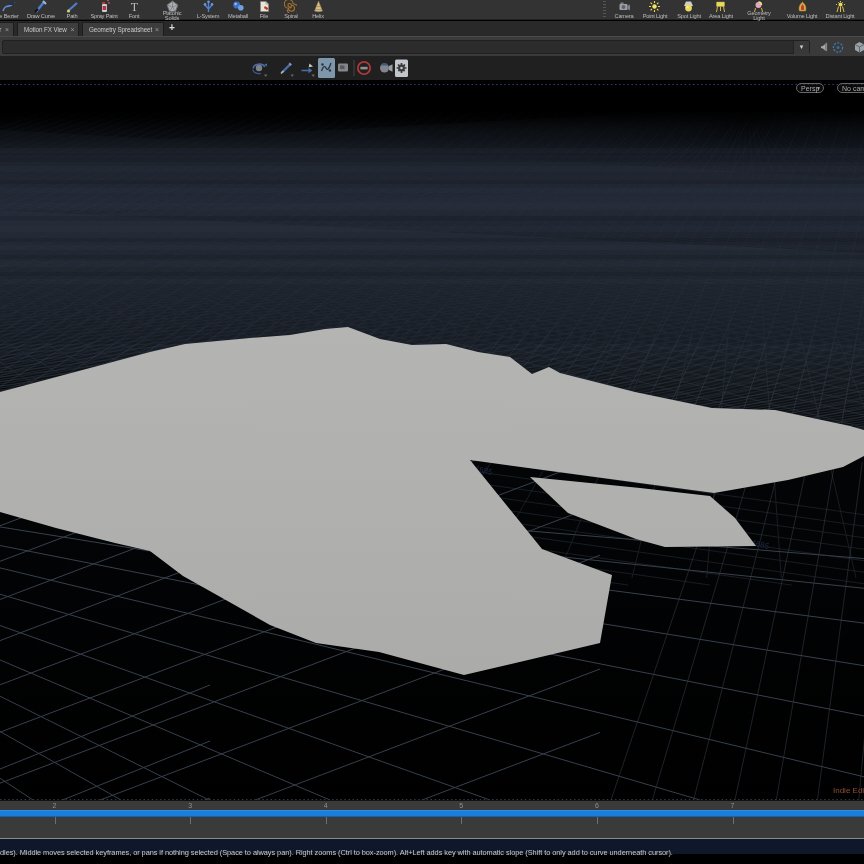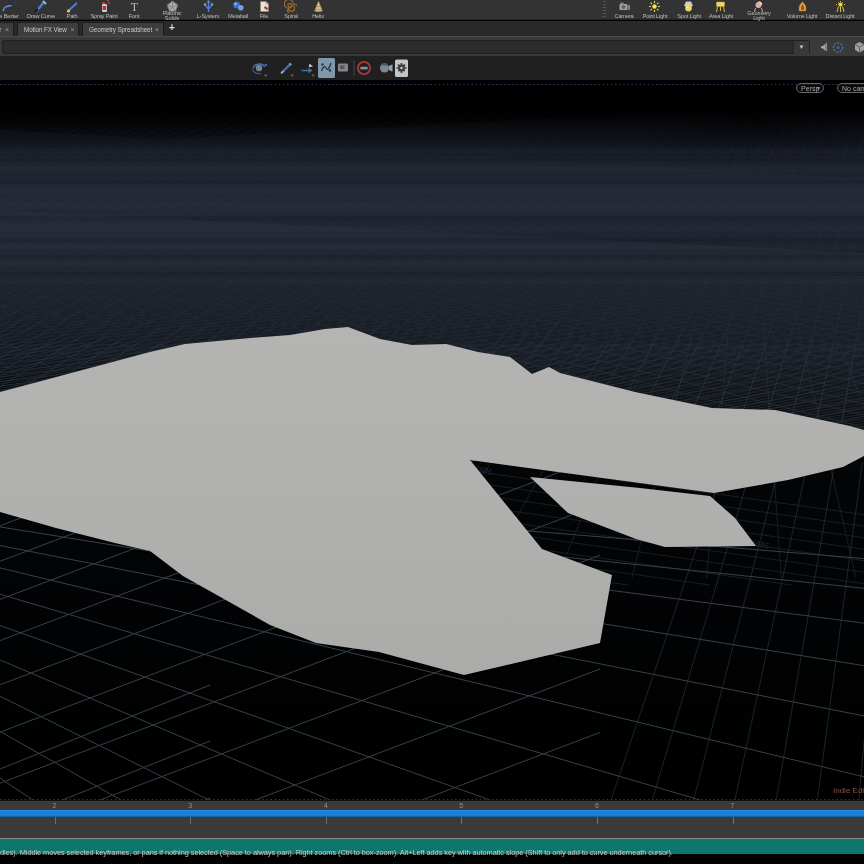--- a/index.html
+++ b/index.html
@@ -25,21 +25,21 @@
 .pill { position:absolute; height:10px; white-space:nowrap; border:1px solid #686868; border-radius:6px; background:rgba(22,22,22,.5);
   color:#aaa; font-size:7px; line-height:9.5px; padding:0 4px; }
 #indie { position:absolute; left:833px; top:706px; color:#8f4f3a; font-size:8px; white-space:nowrap; }
 
 #ruler { position:absolute; left:0; top:800px; width:864px; height:10px; background:#3a3a3a; border-top:1px solid #111; }
 .rnum { position:absolute; top:1px; width:20px; text-align:center; font-size:7px; color:#909090; }
 #bluebar { position:absolute; left:0; top:810px; width:864px; height:7px; background:#1b7edb; border-top:1px solid #2e8ce2; border-bottom:1px solid #1262ae; }
 #tlbot { position:absolute; left:0; top:817px; width:864px; height:21px; background:#3a3a3a; }
 .tick { position:absolute; top:0px; width:1px; height:7px; background:#6f6f6f; }
 #sepline { position:absolute; left:0; top:838px; width:864px; height:1px; background:#8a8a8a; }
-#status { position:absolute; left:0; top:839px; width:864px; height:15px; background:#0f766e; }
+#status { position:absolute; left:0; top:839px; width:864px; height:15px; background:#0f172a; }
 #status div { position:absolute; left:0px; top:9px; font-size:7.4px; color:#cbcbcb; white-space:nowrap; letter-spacing:-0.06px; }
 </style></head><body>
 <div id="root">
   <div id="shelf">
       <svg style="position:absolute;left:2px;top:0px" width="13" height="13" viewBox="0 0 13 13">
         <path d="M1 11 C4 2 8 10 12 2" stroke="#5d8fd6" stroke-width="1.6" fill="none"></path>
         <rect x="8" y="1" width="4" height="4" fill="#23324a"></rect>
       </svg>
       <div class="slbl" style="left:-21px;top:12.5px;width:60px">e Bezier</div>
       <svg style="position:absolute;left:34px;top:0px" width="13" height="13" viewBox="0 0 13 13">

